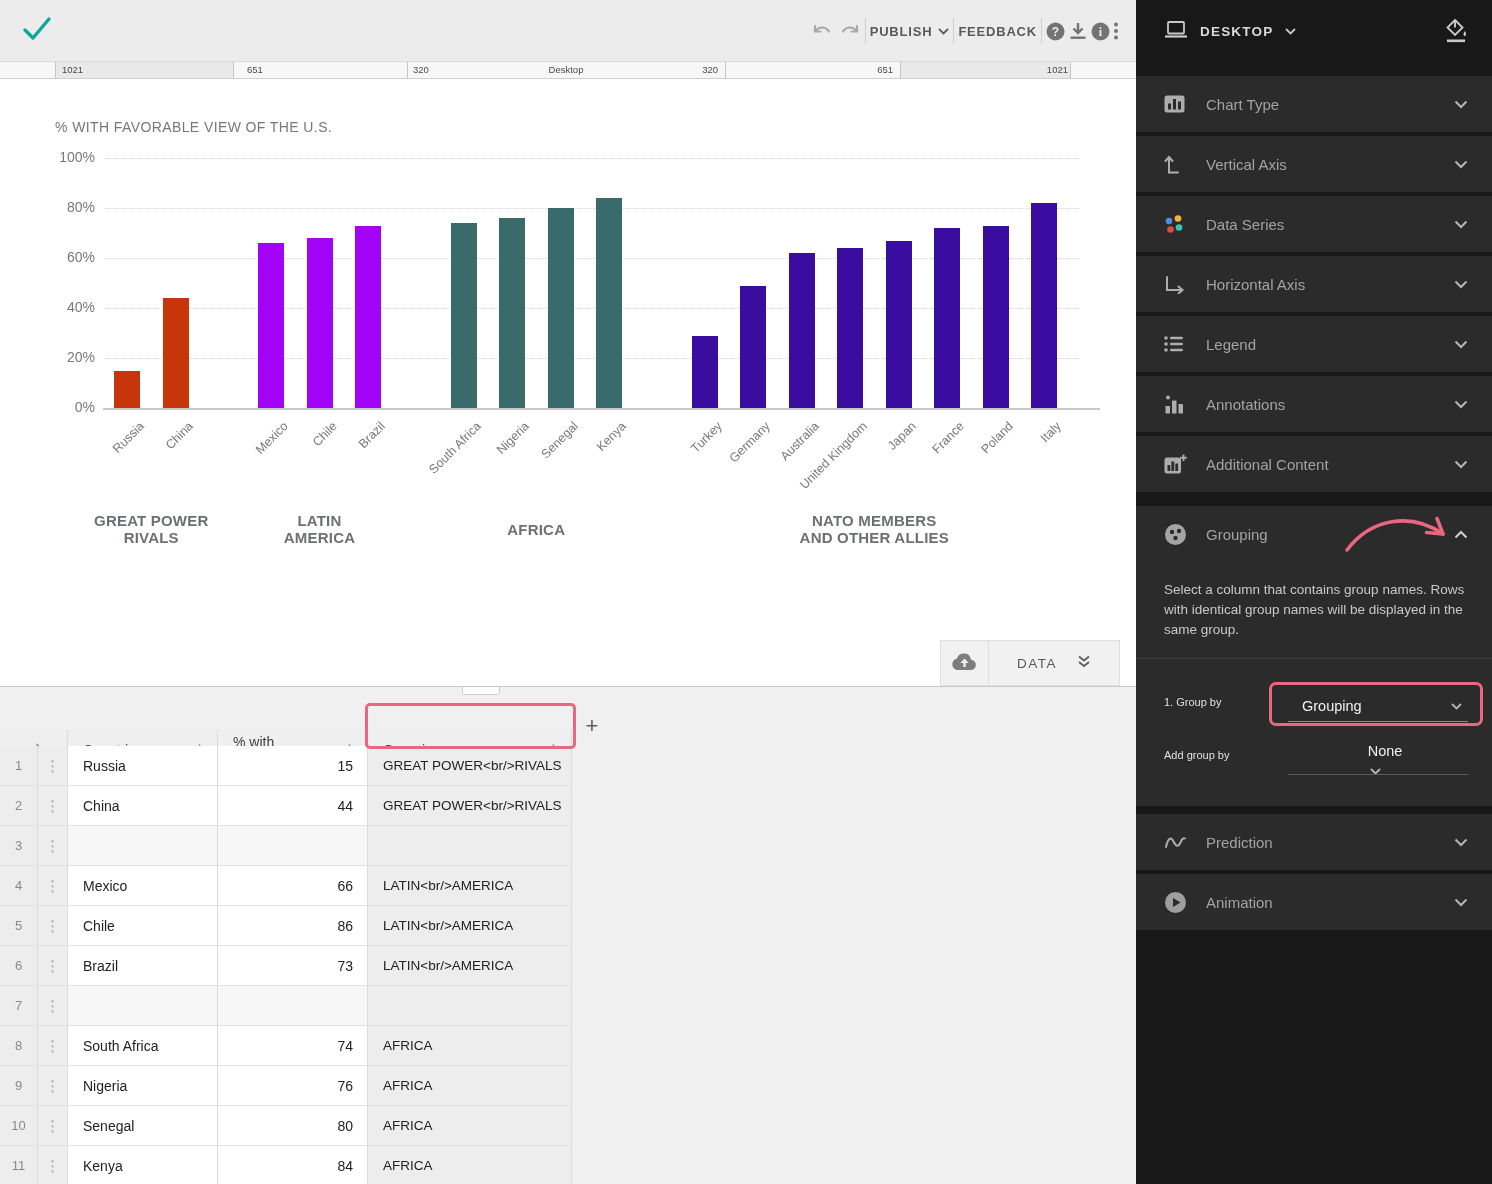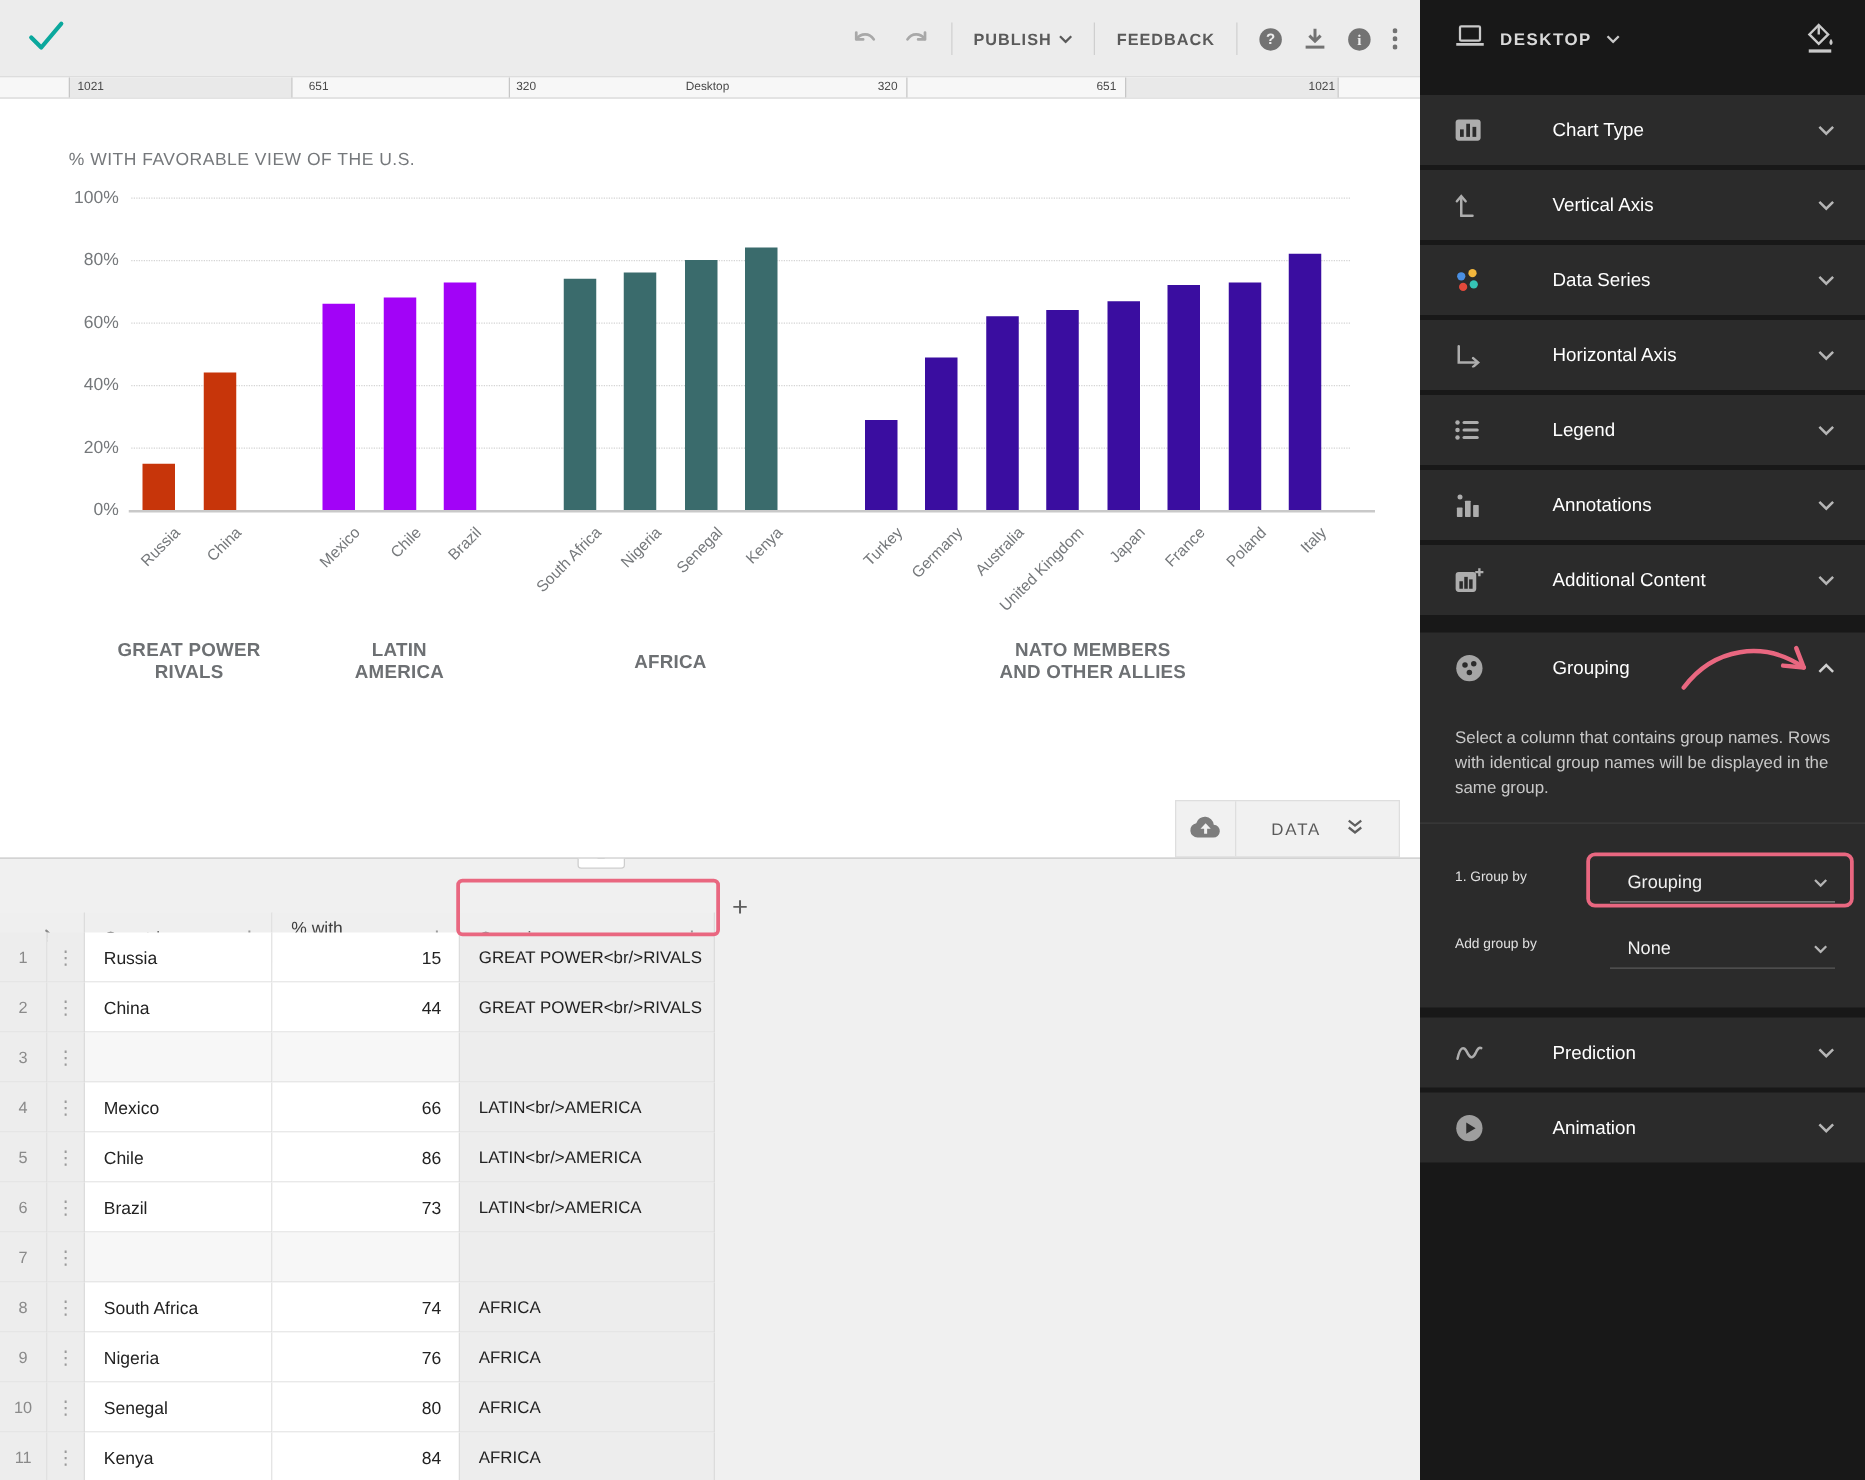--- a/index.html
+++ b/index.html
@@ -1,21 +1,21 @@
 <!DOCTYPE html>
 <html><head>
 <meta charset="utf-8">
 <style>
   html,body{margin:0;padding:0;width:1492px;height:1184px;overflow:hidden;background:#fff;}
   .app{position:relative;width:1492px;height:1184px;font-family:"Liberation Sans",sans-serif;-webkit-font-smoothing:antialiased;}
   
   .canvas{position:absolute;left:0;top:0;width:1136px;height:1184px;background:#fff;overflow:hidden;}
   .toolbar{position:absolute;left:0;top:0;width:1136px;height:62px;background:#ececec;border-bottom:1px solid #d8d8d8;box-sizing:border-box;}
   .check{position:absolute;left:22px;top:16px;}
-  .tb-right{position:absolute;right:18px;top:0;height:62px;display:flex;align-items:center;gap:17px;}
+  .tb-right{position:absolute;right:18px;top:0;height:62px;display:flex;align-items:center;gap:4px;}
   .tb-btn{background:none;border:none;font-family:"Liberation Sans",sans-serif;font-size:13px;font-weight:700;letter-spacing:.8px;color:#5a5a5a;display:flex;align-items:center;gap:6px;cursor:pointer;padding:0;}
   .tb-sep{width:1px;height:26px;background:#cfcfcf;}
   .tb-icon{display:flex;align-items:center;cursor:pointer;}
   
   .ruler{position:absolute;left:0;top:62px;width:1136px;height:17px;background:#f7f7f7;border-bottom:1px solid #cfcfcf;box-sizing:border-box;}
   .ruler-seg{position:absolute;top:0;height:16px;background:#e9e9e9;}
   .ruler-tick{position:absolute;top:0;width:1px;height:16px;background:#c6c6c6;}
   .ruler-label{position:absolute;top:2px;font-size:9.5px;color:#4a4a4a;}
   
   .chart-area{position:absolute;left:0;top:79px;width:1136px;height:561px;background:#fff;}
@@ -47,21 +47,21 @@
   .pink-rect{position:absolute;border:3px solid #e96780;border-radius:5px;box-sizing:border-box;pointer-events:none;z-index:5;}
   
   .sidebar{position:absolute;left:1136px;top:0;width:356px;height:1184px;background:#181818;color:#e4e4e4;}
   .sb-header{position:absolute;left:0;top:0;width:356px;height:62px;display:flex;align-items:center;padding-left:28px;box-sizing:border-box;}
   .sb-device{display:flex;align-items:center;gap:12px;cursor:pointer;}
   .sb-device-label{font-size:13.5px;font-weight:700;letter-spacing:1.2px;color:#d9d9d9;}
   .sb-bucket{position:absolute;right:24px;top:18px;cursor:pointer;}
   .sb-panels{position:absolute;left:0;top:76px;width:356px;}
   .sb-row{height:56px;background:#2b2b2b;margin-bottom:4px;display:flex;align-items:center;padding-left:28px;box-sizing:border-box;cursor:pointer;}
   .sb-ico{width:26px;margin-right:16px;display:flex;align-items:center;}
-  .sb-label{flex:1;font-size:15px;font-weight:500;color:#ffffff;margin-left:36px;}
+  .sb-label{flex:1;font-size:15px;font-weight:500;color:#a3a3a3;}
   .sb-chev{margin-right:24px;display:flex;}
   .sb-grouping{position:absolute;left:0;top:506px;width:356px;height:300px;background:#2b2b2b;}
   .sb-grouping .sb-row{margin:0;background:none;}
   .sb-desc{position:absolute;left:28px;top:74px;right:26px;font-size:13.5px;line-height:20px;color:#c8c8c8;}
   .sb-div{position:absolute;left:0;top:152px;width:356px;border-top:1px solid #3d3d3d;}
   .sb-field-label{position:absolute;left:28px;font-size:11px;color:#e0e0e0;}
   .sb-select{position:absolute;left:152px;width:180px;height:32px;display:flex;align-items:center;cursor:pointer;box-sizing:border-box;}
   .sb-select .val{flex:1;padding-left:14px;font-size:14.5px;color:#f0f0f0;}
   .sb-select .uline{position:absolute;left:0;right:0;bottom:0;border-bottom:1px solid #8a8a8a;}
   .sb-select.dim .uline{border-bottom-color:#5a5a5a;}
@@ -510,21 +510,21 @@
       <div class="sb-select" style="top:184px;">
         <span class="val">Grouping</span>
         <svg width="11" height="7" viewBox="0 0 11 7" fill="none" style="margin-right:6px;">
             <path d="M1,1 L5.5,5.5 L10,1" stroke="#b5b5b5" stroke-width="1.8"></path>
           </svg>
         <span class="uline"></span>
       </div>
       <div class="pink-rect" style="left:133px;top:176px;width:214px;height:44px;border-radius:7px;"></div>
 
       <div class="sb-field-label" style="top:243px;">Add group by</div>
-      <div class="sb-select dim" style="top:237px;">
+      <div class="sb-select dim" style="top:237px;flex-direction:column;">
         <span class="val">None</span>
         <svg width="11" height="7" viewBox="0 0 11 7" fill="none" style="margin-right:6px;">
             <path d="M1,1 L5.5,5.5 L10,1" stroke="#b5b5b5" stroke-width="1.8"></path>
           </svg>
         <span class="uline"></span>
       </div>
     </div>
 
     <div class="sb-bottom" id="sb-bottom">
         <div class="sb-row">

